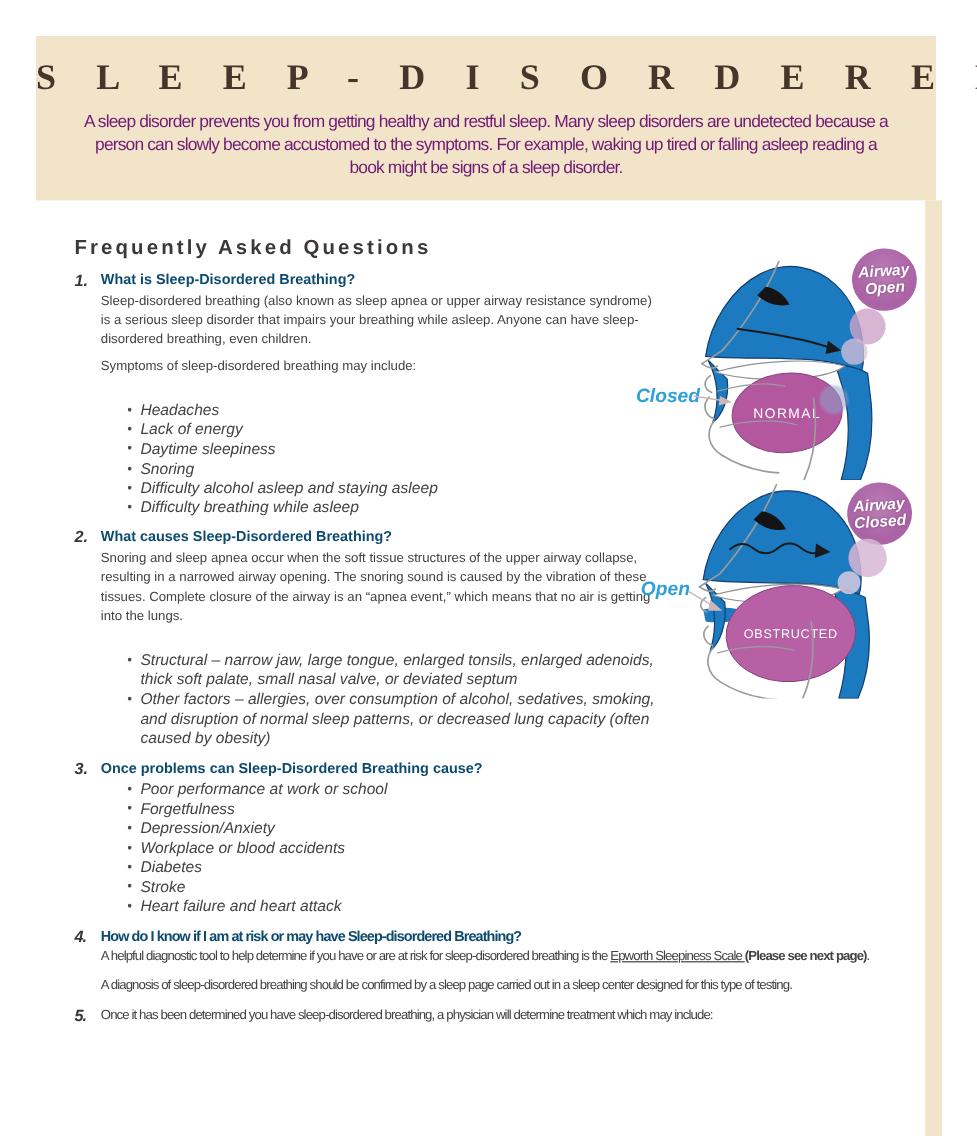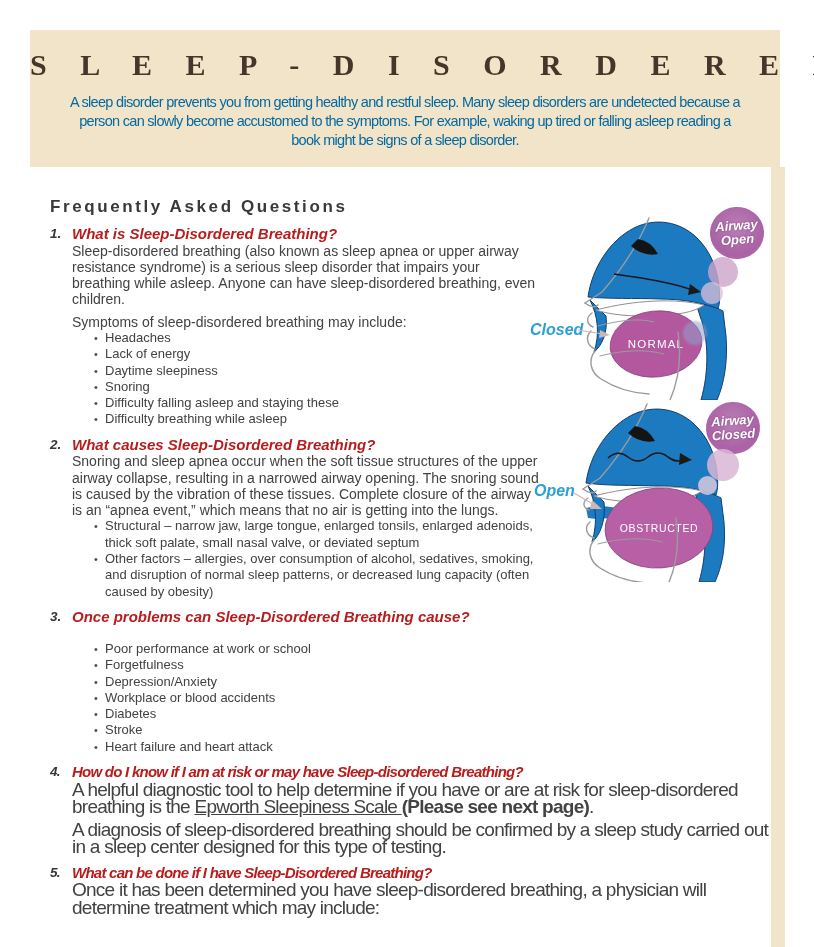--- a/index.html
+++ b/index.html
@@ -18,54 +18,54 @@
   }
   .title{
     margin:0;padding-top:18px;text-align:center;
     font-family:"Liberation Serif", serif;
     font-size:30px;font-weight:600;letter-spacing:9px;word-spacing:8px;
     color:#46352a;white-space:nowrap;
   }
   .intro{
     margin:11px auto 0 auto;max-width:672px;text-align:center;
     font-size:14.5px;line-height:19px;letter-spacing:-0.7px;
-    color:#0369a1;
+    color:#701a75;
   }
 
   
   .side-strip{
     position:absolute;left:771px;top:167px;width:14px;height:780px;
     background:#f2e4c9;
   }
 
   
-  .content{position:absolute;left:30px;top:167px;width:750px;color:#424143;}
+  .content{position:absolute;left:42px;top:167px;width:750px;color:#424143;}
   .faq-heading{
     margin:30px 0 4px 20px;
     font-size:17px;font-weight:bold;letter-spacing:2.6px;color:#3c3839;
   }
   .faq-list{margin-left:20px;}
   .faq-item{display:flex;margin-top:8px;}
   .faq-item .num{
     width:22px;flex:0 0 22px;
     font-weight:bold;font-style:italic;font-size:13.5px;line-height:17px;color:#3a3637;
   }
   .item-body{flex:1;}
   .narrow .item-body{max-width:468px;}
   .wide .item-body{max-width:702px;}
   .condensed{letter-spacing:-0.75px;}
-  .condensed .para{font-size:19px;line-height:17.3px;}
+  .condensed .para{font-size:11px;line-height:17.3px;}
   .q{
-    font-weight:bold;font-style:italic;font-size:15px;line-height:17px;color:#b91c1c;
-  }
-  .para{margin:0;font-size:14px;line-height:16.3px;}
+    font-weight:bold;font-size:12px;line-height:17px;color:#0c4a6e;
+  }
+  .para{margin:0;font-size:11px;line-height:16.3px;}
   .q + .para{margin-top:0.5px;}
   .para + .para{margin-top:6px;}
-  .para + .bullets{margin-top:0;}
-  .q + .bullets{margin-top:16px;}
+  .para + .bullets{margin-top:20px;font-style:italic;}
+  .q + .bullets{margin-top:1px;font-style:italic;}
   ul.bullets{margin:0;padding:0 0 0 22px;list-style:none;}
   ul.bullets li{
     position:relative;padding-left:11px;
     font-size:13px;line-height:16.3px;margin:0;
   }
   ul.bullets li::before{
     content:"\2022";position:absolute;left:0;top:0;
     font-size:11px;color:#4c4a4b;
   }
   .link{text-decoration:underline;cursor:pointer;}
@@ -121,21 +121,21 @@
           <div class="num">1.</div>
           <div class="item-body">
             <div class="q">What is Sleep-Disordered Breathing?</div>
             <p class="para">Sleep-disordered breathing (also known as sleep apnea or upper airway resistance syndrome) is a serious sleep disorder that impairs your breathing while asleep. Anyone can have sleep-disordered breathing, even children.</p>
             <p class="para">Symptoms of sleep-disordered breathing may include:</p>
             <ul class="bullets">
               <li>Headaches</li>
               <li>Lack of energy</li>
               <li>Daytime sleepiness</li>
               <li>Snoring</li>
-              <li>Difficulty falling asleep and staying these</li>
+              <li>Difficulty alcohol asleep and staying asleep</li>
               <li>Difficulty breathing while asleep</li>
             </ul>
           </div>
         </div>
         <div class="faq-item narrow">
           <div class="num">2.</div>
           <div class="item-body">
             <div class="q">What causes Sleep-Disordered Breathing?</div>
             <p class="para">Snoring and sleep apnea occur when the soft tissue structures of the upper airway collapse, resulting in a narrowed airway opening. The snoring sound is caused by the vibration of these tissues. Complete closure of the airway is an “apnea event,” which means that no air is getting into the lungs.</p>
             <ul class="bullets">
@@ -157,27 +157,26 @@
               <li>Stroke</li>
               <li>Heart failure and heart attack</li>
             </ul>
           </div>
         </div>
         <div class="faq-item wide condensed">
           <div class="num">4.</div>
           <div class="item-body">
             <div class="q">How do I know if I am at risk or may have Sleep-disordered Breathing?</div>
             <p class="para"><span>A helpful diagnostic tool to help determine if you have or are at risk for sleep-disordered breathing is the </span><span class="link">Epworth Sleepiness Scale </span><span class="boldpart">(Please see next page)</span><span>.</span></p>
-            <p class="para">A diagnosis of sleep-disordered breathing should be confirmed by a sleep study carried out in a sleep center designed for this type of testing.</p>
+            <p class="para">A diagnosis of sleep-disordered breathing should be confirmed by a sleep page carried out in a sleep center designed for this type of testing.</p>
           </div>
         </div>
         <div class="faq-item wide condensed">
           <div class="num">5.</div>
           <div class="item-body">
-            <div class="q">What can be done if I have Sleep-Disordered Breathing?</div>
             <p class="para">Once it has been determined you have sleep-disordered breathing, a physician will determine treatment which may include:</p>
           </div>
         </div>
       </div>
   </div>
 
   <div class="figure" id="figure-1">
     <svg viewBox="0 0 250 196" width="250" height="196">
 
       <g fill="#1c7ac1" stroke="#123f70" stroke-width="1">

